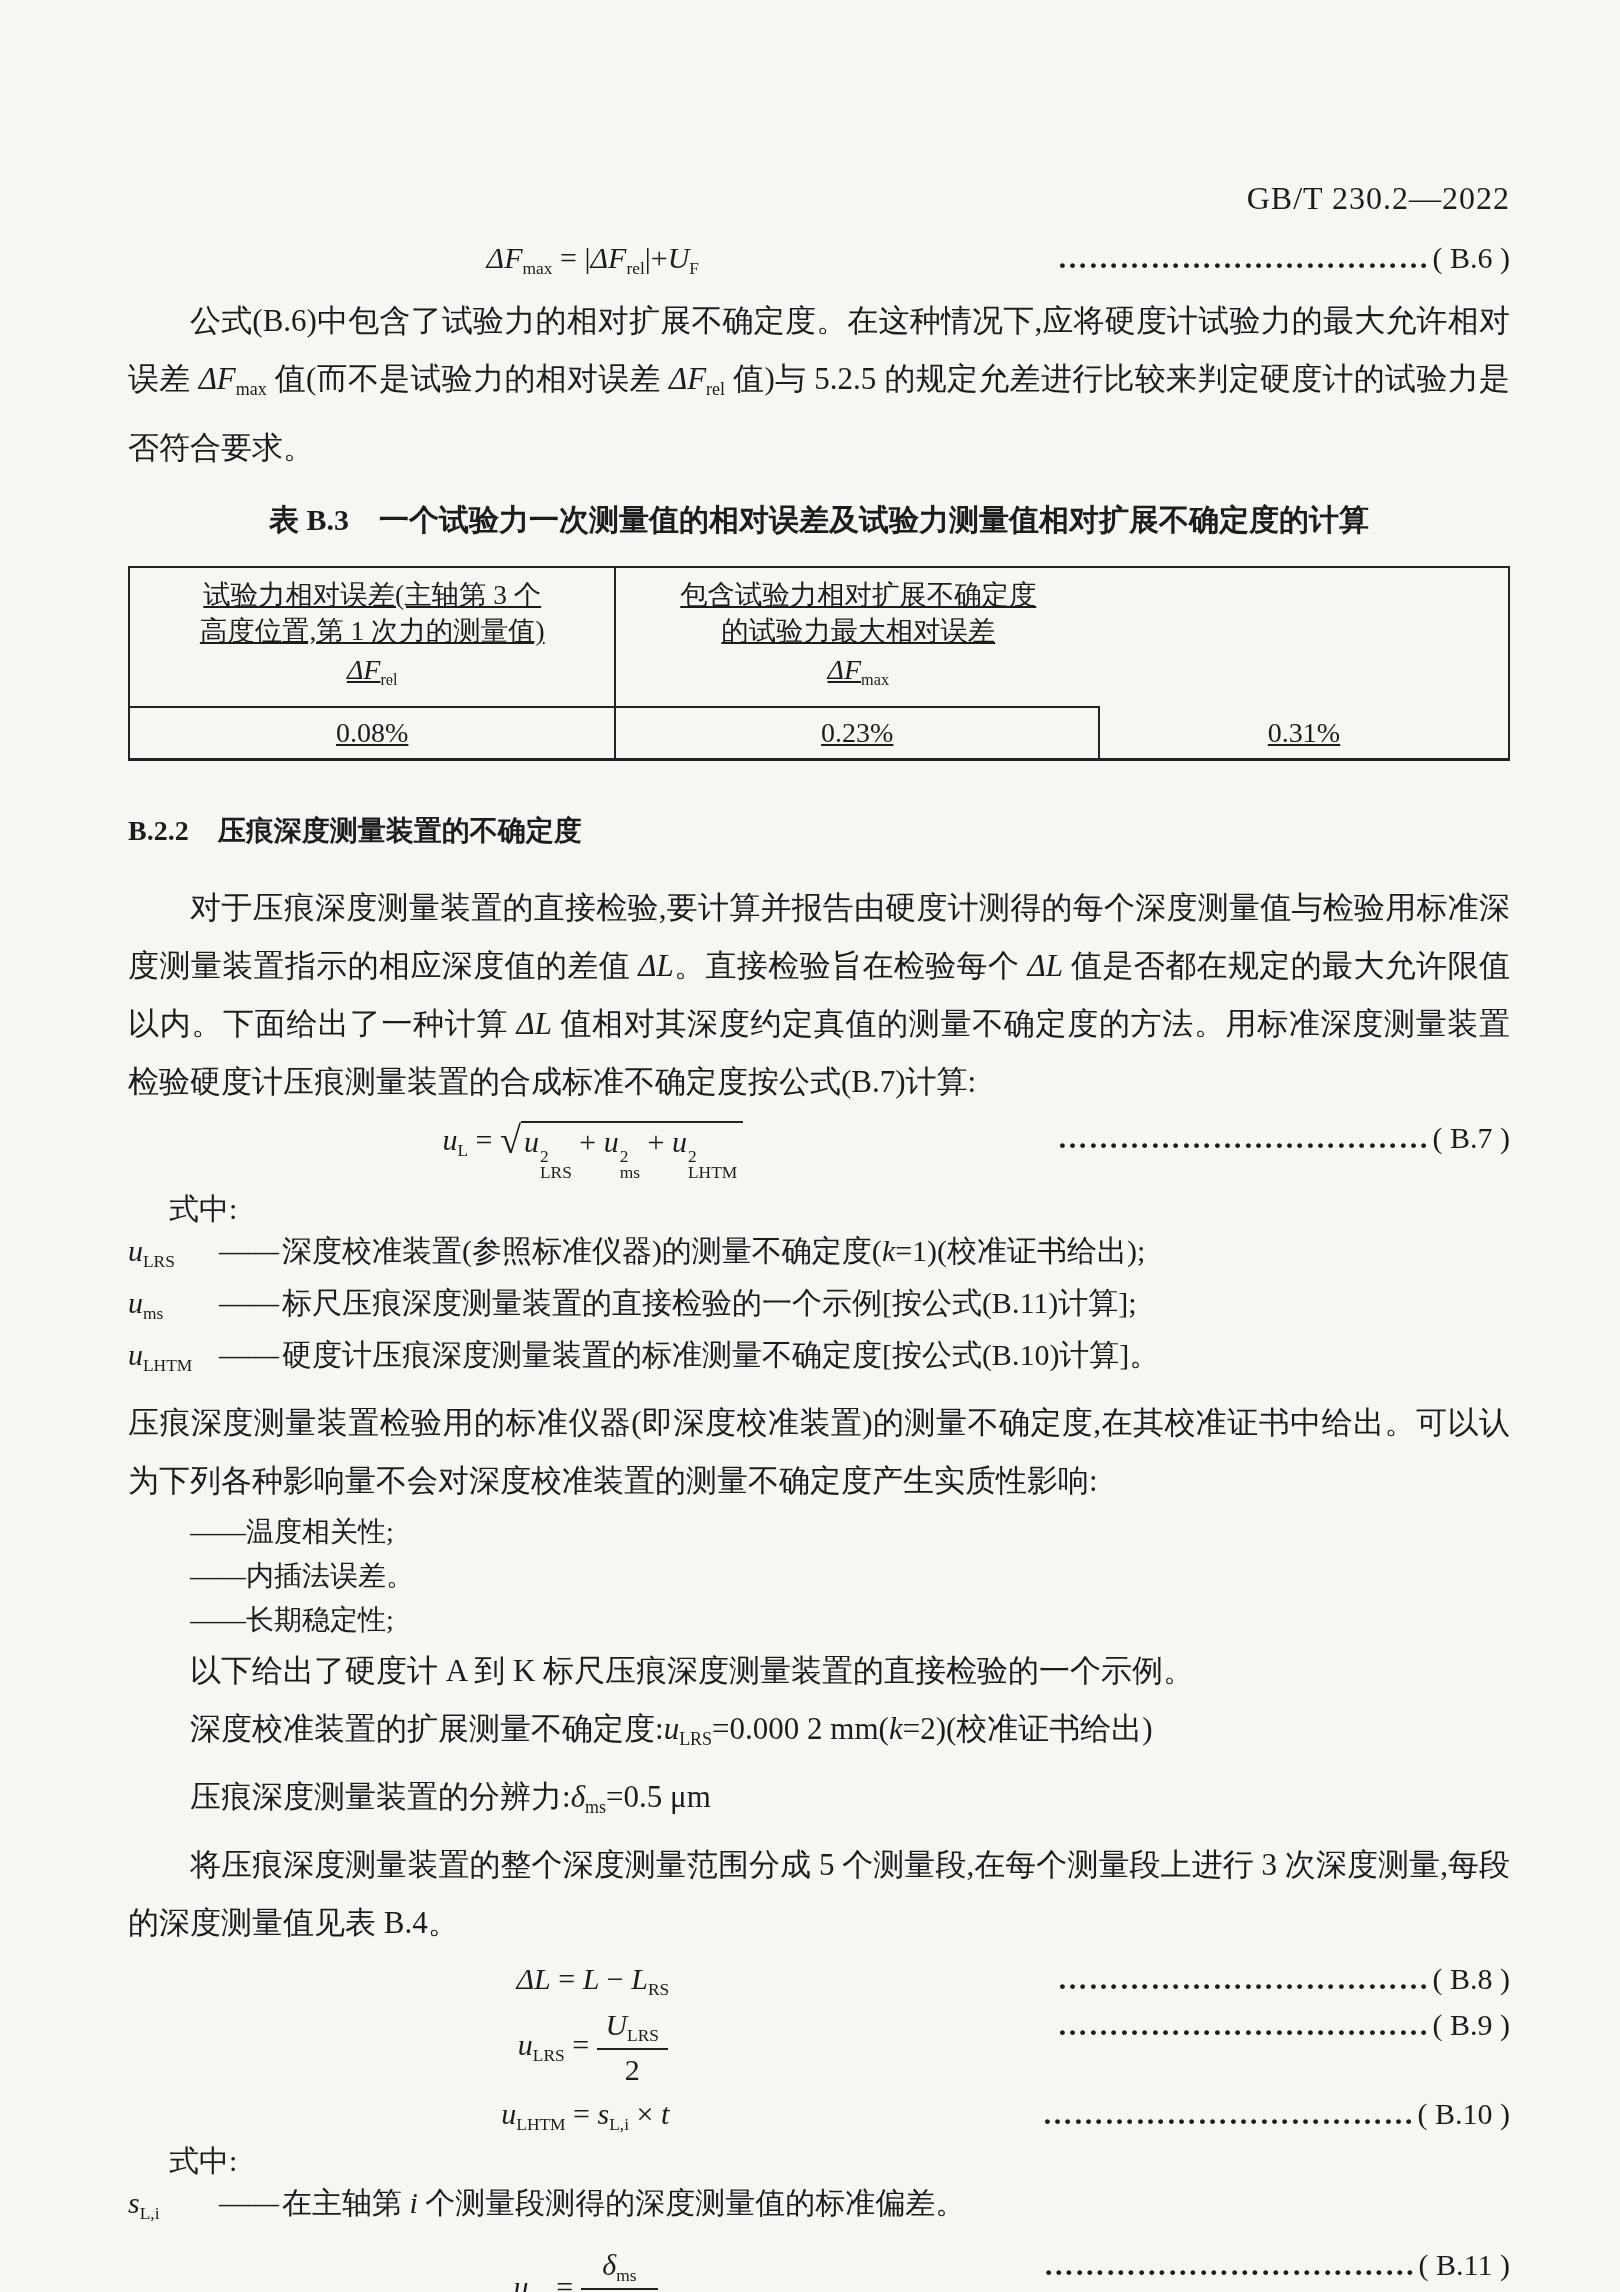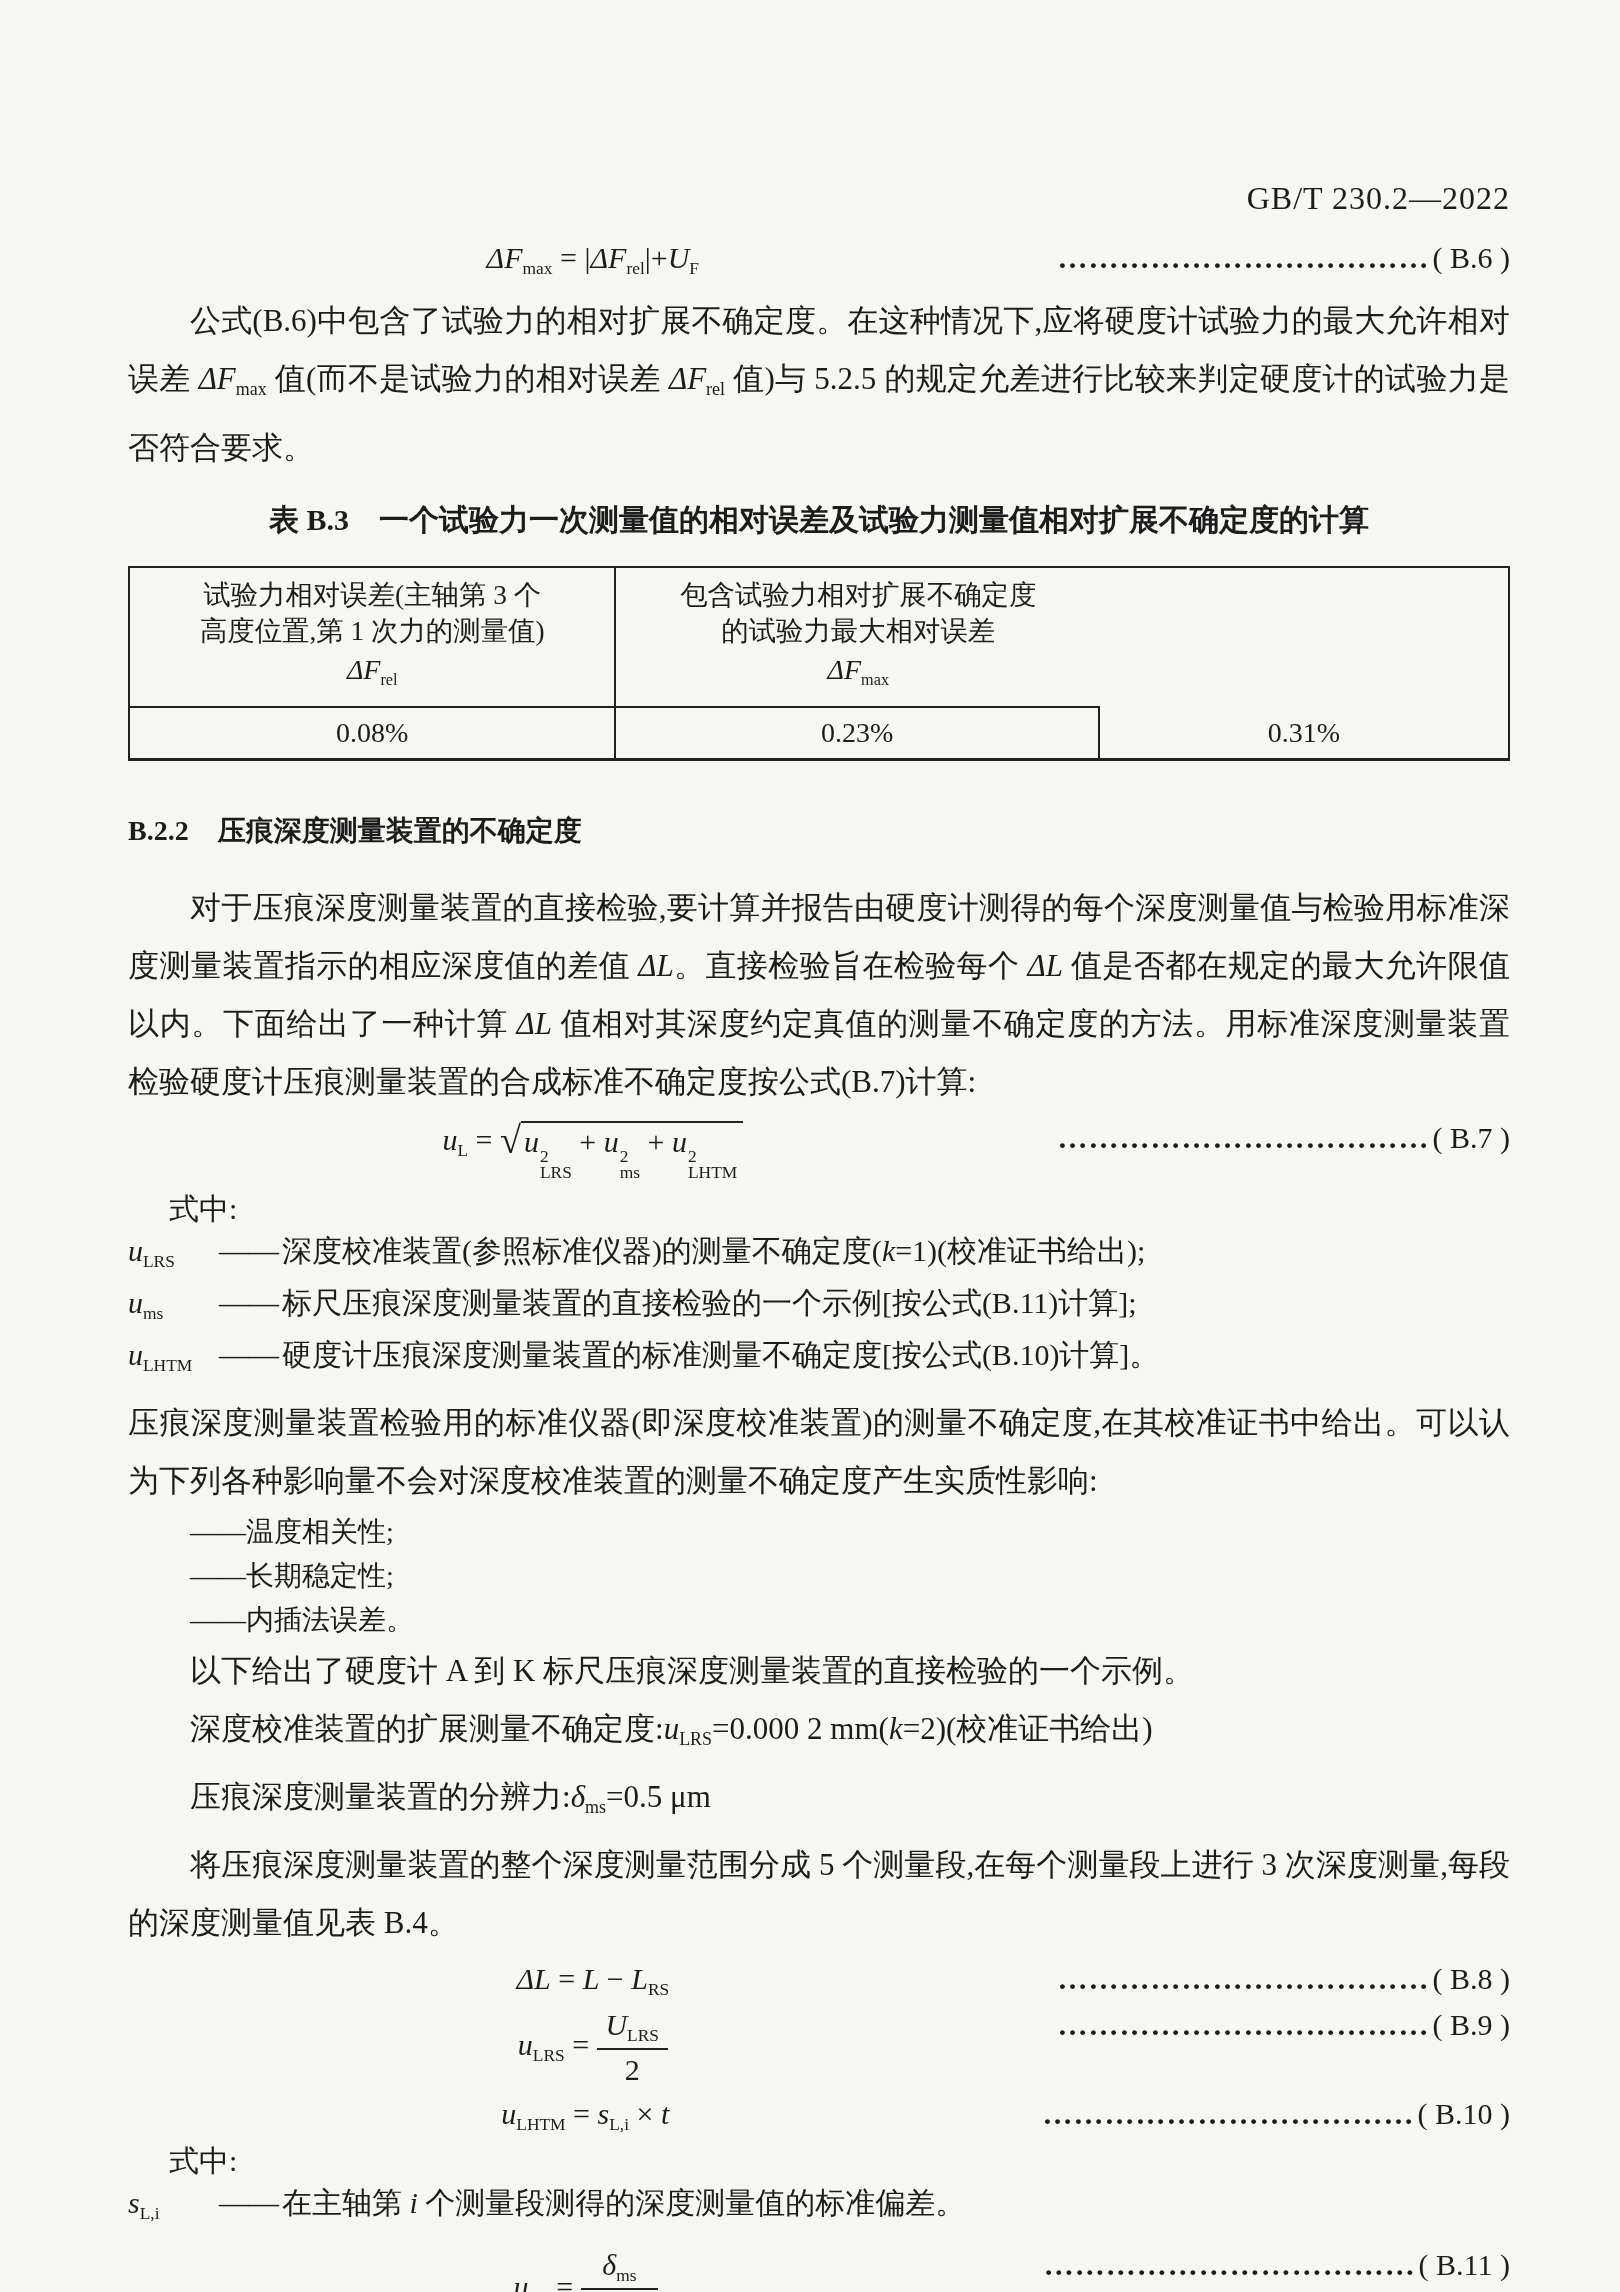--- a/index.html
+++ b/index.html
@@ -61,21 +61,21 @@
   .def-sym { min-width:91px; white-space:nowrap; }
   .def-dash { margin-right:2.9px; white-space:nowrap; }
   .def-desc { flex:1; }
 
   
   .tbl-title {
     text-align:center; font-weight:bold; font-size:30px;
     margin-top:23.5px;
   }
   .tbl { margin-top:24.5px; border:2.9px solid #222; border-bottom-width:3.9px; }
-  .trow { display:grid; grid-template-columns:35.3% 35.1% 29.6%; }
+  .trow { display:grid; grid-template-columns:35.3% 35.1% 29.6%;text-decoration:underline; }
   .tcell { border-right:2px solid #222; text-align:center; }
   .tcell:last-child { border-right:none; }
   .thead .tcell {
     border-bottom:2.9px solid #222;
     padding:9.8px 7.8px 7.8px;
     font-size:27.4px; line-height:36px;
     display:flex; flex-direction:column; justify-content:center;
   }
   .tdata .tcell { padding:8.8px 0 10.8px; font-size:28px; line-height:31px; }
   .hsym { margin-top:2.9px; font-size:28px; }
@@ -174,22 +174,22 @@
   </div>
   <div class="def-row">
     <span class="def-sym"><span class="vit">u</span><sub>LHTM</sub></span>
     <span class="def-dash">——</span>
     <span class="def-desc"><span>硬度计压痕深度测量装置的标准测量不确定度[按公式(B.10)计算]。</span></span>
   </div>
 
   <p class="para mt-para3"><span>压痕深度测量装置检验用的标准仪器(即深度校准装置)的测量不确定度,在其校准证书中给出。可以认为下列各种影响量不会对深度校准装置的测量不确定度产生实质性影响:</span></p>
 
   <div class="dash-item">——温度相关性;</div>
+  <div class="dash-item">——内插法误差。</div>
   <div class="dash-item">——长期稳定性;</div>
-  <div class="dash-item">——内插法误差。</div>
 
   <p class="para indent"><span>以下给出了硬度计 A 到 K 标尺压痕深度测量装置的直接检验的一个示例。</span></p>
   <p class="para indent"><span>深度校准装置的扩展测量不确定度:</span><span class="vit">u</span><sub>LRS</sub><span>=0.000 2 mm(</span><span class="vit">k</span><span>=2)(校准证书给出)</span></p>
   <p class="para indent"><span>压痕深度测量装置的分辨力:</span><span class="vit">δ</span><sub>ms</sub><span>=0.5 μm</span></p>
   <p class="para indent"><span>将压痕深度测量装置的整个深度测量范围分成 5 个测量段,在每个测量段上进行 3 次深度测量,每段的深度测量值见表 B.4。</span></p>
 
   <div class="eq-row eq-b8">
     <div class="eq-main">
         <span class="formula"><span class="vit">ΔL</span><span> = </span><span class="vit">L</span><span> − </span><span class="vit">L</span><sub>RS</sub></span>
       </div>

